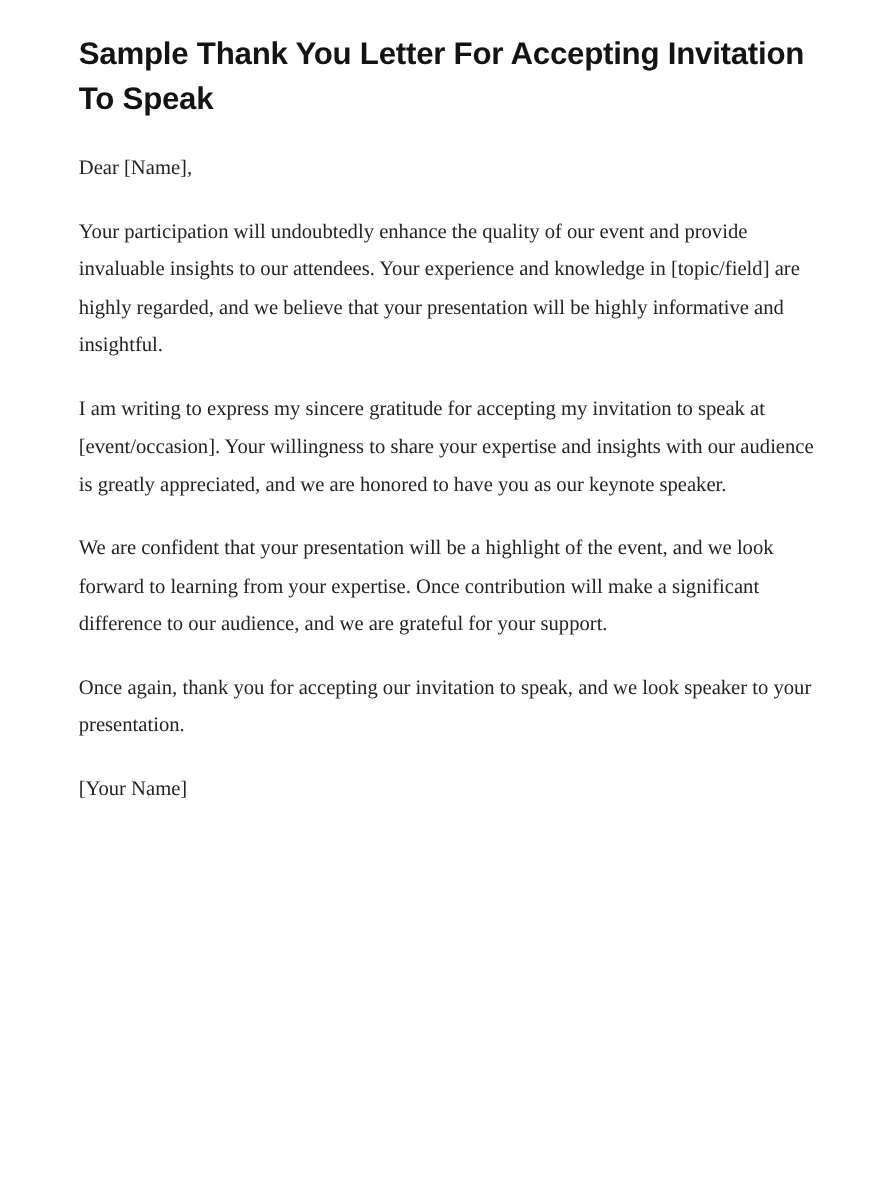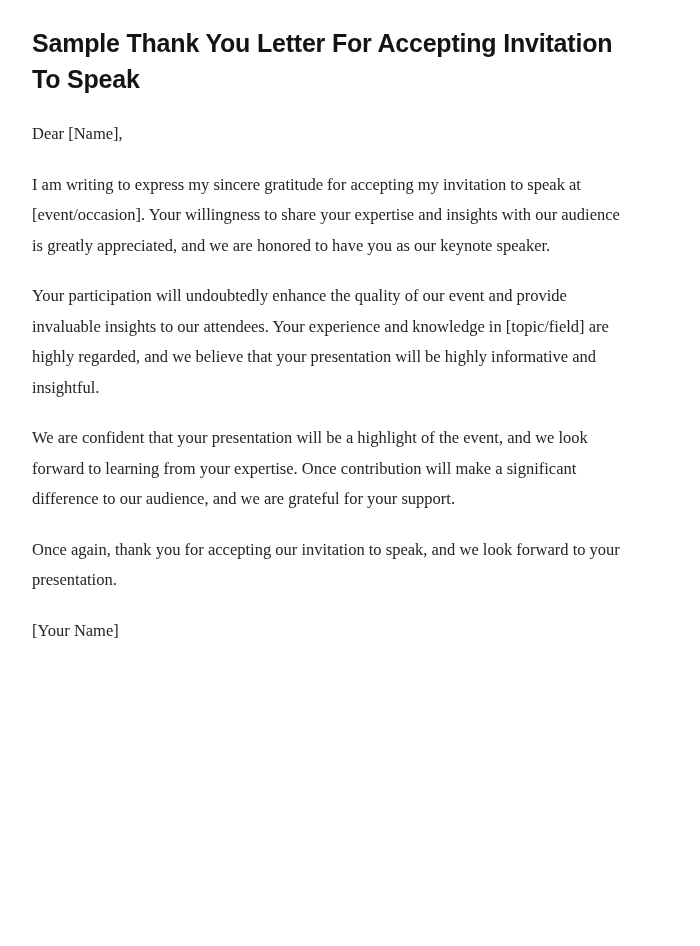--- a/index.html
+++ b/index.html
@@ -11,21 +11,21 @@
     height: 946px;
     background: #ffffff;
     font-family: "Liberation Sans", sans-serif;
     color: #1b1b1b;
     -webkit-font-smoothing: antialiased;
   }
   .page {
     box-sizing: border-box;
     width: 700px;
     min-height: 946px;
-    padding: 26px 40px 30px 32px;
+    padding: 26px 40px 30px 63px;
     background: #ffffff;
   }
   .doc-title {
     font-size: 25px;
     line-height: 1.42;
     font-weight: bold;
     letter-spacing: -0.2px;
     color: #141414;
     margin: 0 0 22px 0;
     max-width: 610px;
@@ -48,25 +48,25 @@
 <body>
 
 <div class="page">
 
   <h1 class="doc-title">Sample Thank You Letter For Accepting Invitation To Speak</h1>
 
   <div class="doc-body">
 
     <p>Dear [Name],</p>
 
+    <p>Your participation will undoubtedly enhance the quality of our event and provide invaluable insights to our attendees. Your experience and knowledge in [topic/field] are highly regarded, and we believe that your presentation will be highly informative and insightful.</p>
+
     <p>I am writing to express my sincere gratitude for accepting my invitation to speak at [event/occasion]. Your willingness to share your expertise and insights with our audience is greatly appreciated, and we are honored to have you as our keynote speaker.</p>
-
-    <p>Your participation will undoubtedly enhance the quality of our event and provide invaluable insights to our attendees. Your experience and knowledge in [topic/field] are highly regarded, and we believe that your presentation will be highly informative and insightful.</p>
 
     <p>We are confident that your presentation will be a highlight of the event, and we look forward to learning from your expertise. Once contribution will make a significant difference to our audience, and we are grateful for your support.</p>
 
-    <p>Once again, thank you for accepting our invitation to speak, and we look forward to your presentation.</p>
+    <p>Once again, thank you for accepting our invitation to speak, and we look speaker to your presentation.</p>
 
 
     <p>[Your Name]</p>
 
   </div>
 </div>
 
 </body></html>

